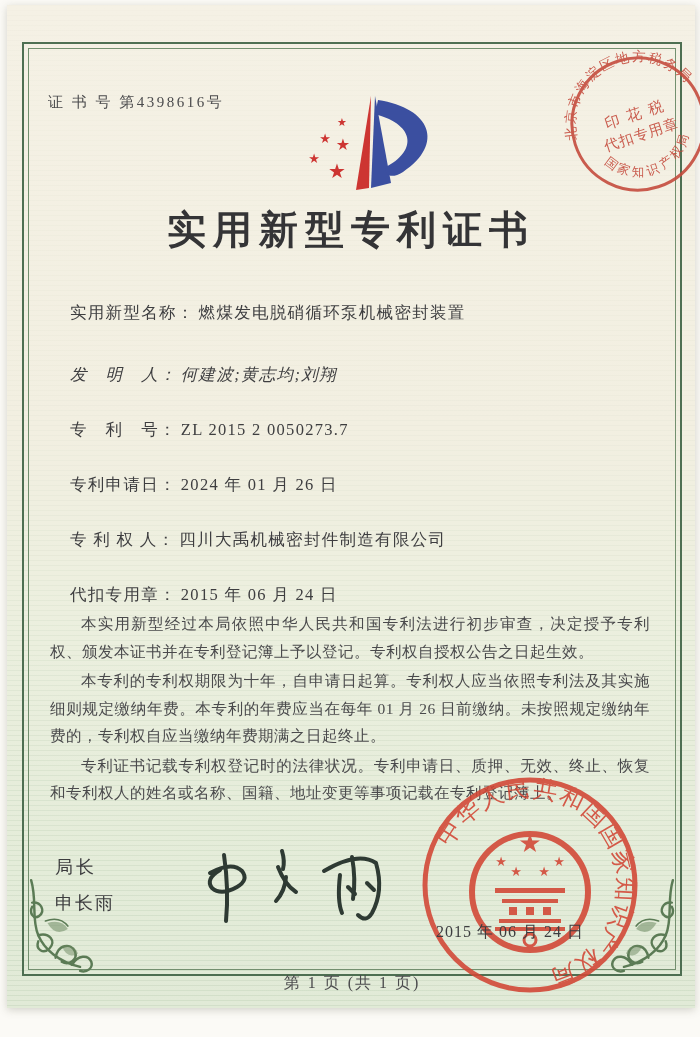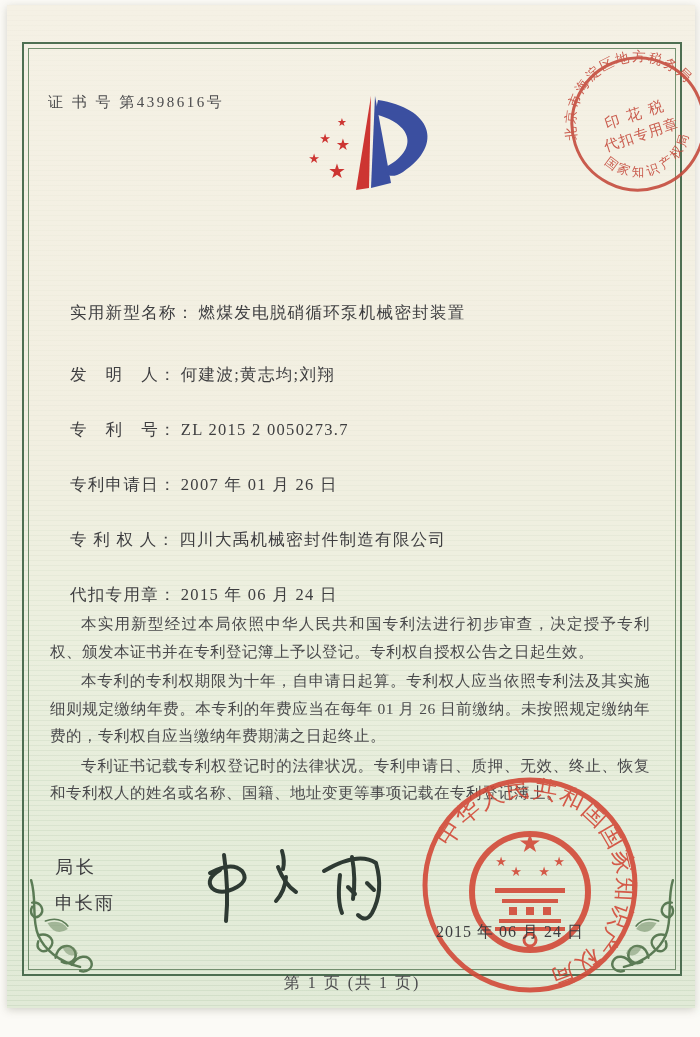--- a/index.html
+++ b/index.html
@@ -23,21 +23,21 @@
   .frame-outer{position:absolute;left:15px;top:37px;right:13px;bottom:32px;border:2.5px solid #4e6f52;}
   .frame-inner{position:absolute;left:21px;top:43px;right:19px;bottom:38px;border:1px solid #73906f;}
   .abs{position:absolute;}
   .cert-no{left:41px;top:88px;font-size:15px;letter-spacing:2.5px;color:#4b4b4d;}
   .title{
     left:0;right:0;top:198px;text-align:center;
     font-size:39px;font-weight:bold;color:#343436;letter-spacing:7px;
   }
   .field{left:50px;font-size:16.5px;color:#3e3e40;letter-spacing:1.3px;white-space:nowrap;margin-left:13px;}
   .field .lab{padding-right:4px;}
-  .f0{top:297px;} .f1{top:359px;} .f2{top:414px;text-align:center;} .f3{top:469px;} .f4{top:524px;} .f5{top:579px;}
+  .f0{top:297px;} .f1{top:359px;font-style:italic;} .f2{top:414px;text-align:center;} .f3{top:469px;} .f4{top:524px;} .f5{top:579px;}
   .paras{
     left:35px;top:605px;width:600px;
     font-size:15.5px;line-height:27.5px;color:#4a4a4c;
     text-align:justify;letter-spacing:.5px;margin-left:8px;
   }
   .paras p{margin:0 0 2px 0;text-indent:2em;}
   .director-title{left:48px;top:850px;font-size:18px;letter-spacing:3px;color:#3c3c3e;}
   .director-name{left:48px;top:886px;font-size:18px;letter-spacing:2px;color:#3c3c3e;}
   .seal-date{left:429px;top:917px;font-size:16px;letter-spacing:1px;color:#3d3d40;z-index:6;}
   .footer{left:15px;right:13px;top:968px;text-align:center;font-size:16px;color:#4c4c4e;letter-spacing:2px;}
@@ -113,32 +113,33 @@
         <text x="38" y="111" transform="rotate(55 38 111)">国</text>
         <text x="49" y="121" transform="rotate(37 49 121)">家</text>
         <text x="63" y="128" transform="rotate(18 63 128)">知</text>
         <text x="79" y="131">识</text>
         <text x="95" y="128" transform="rotate(-18 95 128)">产</text>
         <text x="109" y="121" transform="rotate(-37 109 121)">权</text>
         <text x="120" y="111" transform="rotate(-55 120 111)">局</text>
       </g>
     </svg>
 
+    <div class="abs title">实用新型专利证书</div>
 
     <div class="abs field f0">
       <span class="lab">实用新型名称：</span><span>燃煤发电脱硝循环泵机械密封装置</span>
     </div>
     <div class="abs field f1">
       <span class="lab">发　明　人：</span><span>何建波;黄志均;刘翔</span>
     </div>
     <div class="abs field f2">
       <span class="lab">专　利　号：</span><span>ZL 2015 2 0050273.7</span>
     </div>
     <div class="abs field f3">
-      <span class="lab">专利申请日：</span><span>2007 年 01 月 26 日</span>
+      <span class="lab">专利申请日：</span><span>2024 年 01 月 26 日</span>
     </div>
     <div class="abs field f4">
       <span class="lab">专 利 权 人：</span><span>四川大禹机械密封件制造有限公司</span>
     </div>
     <div class="abs field f5">
       <span class="lab">代扣专用章：</span><span>2015 年 06 月 24 日</span>
     </div>
 
     <div class="abs paras">
       <p>本实用新型经过本局依照中华人民共和国专利法进行初步审查，决定授予专利权、颁发本证书并在专利登记簿上予以登记。专利权自授权公告之日起生效。</p>

